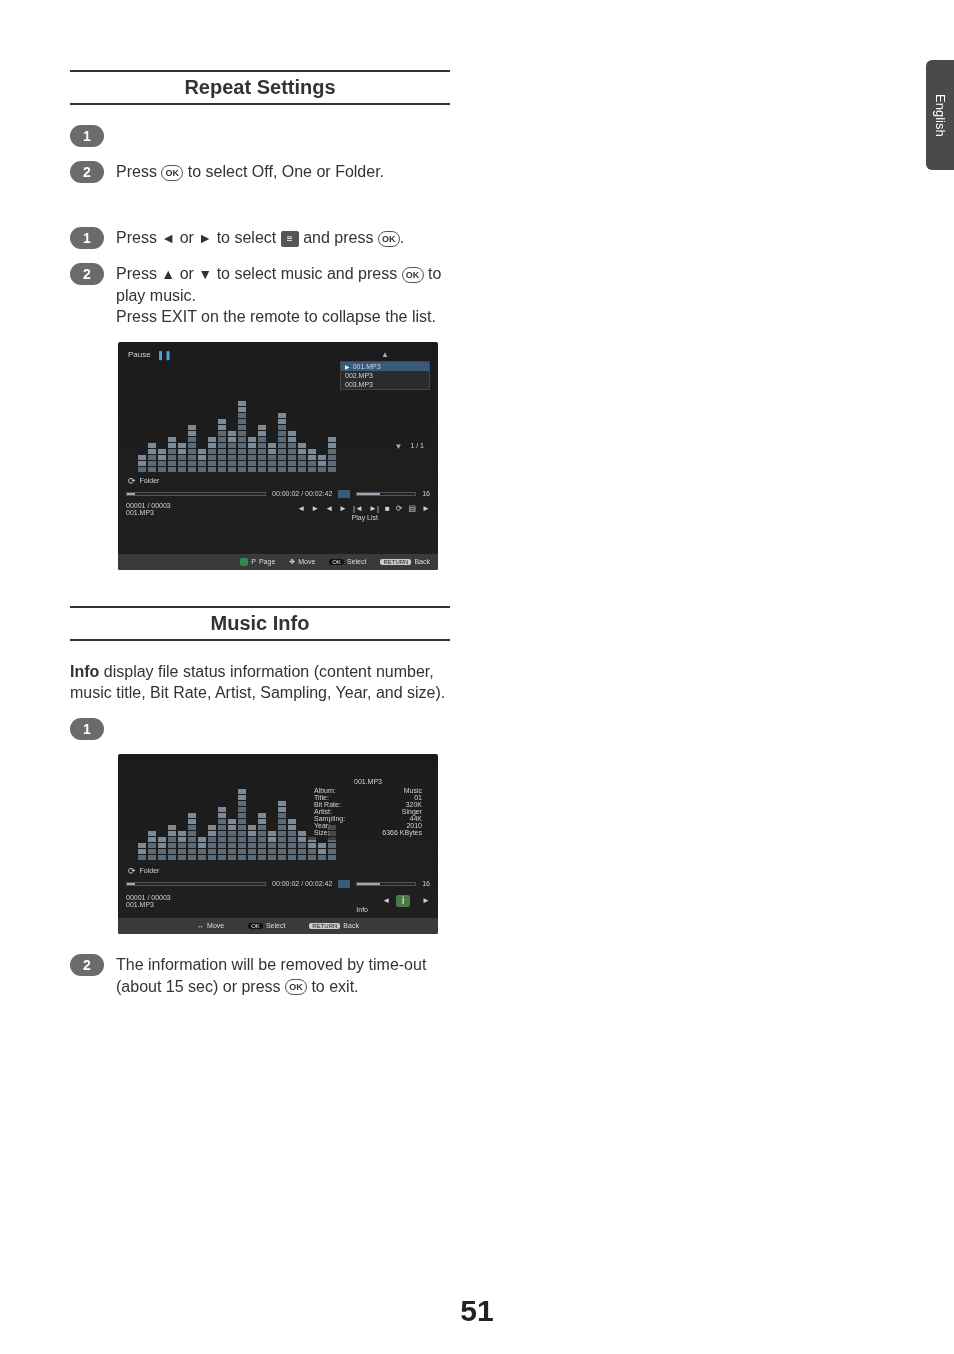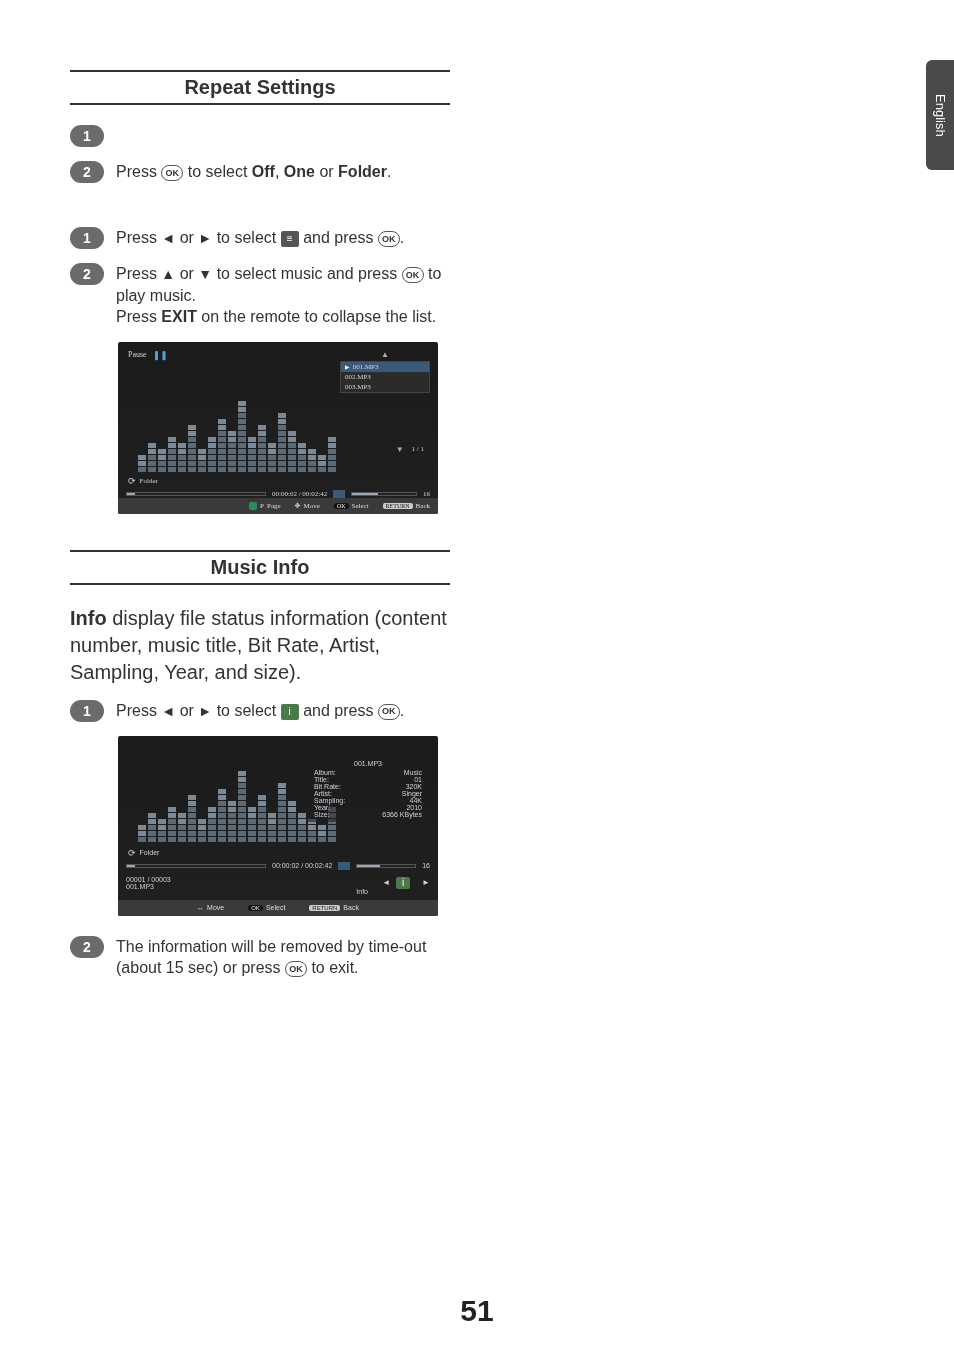--- a/index.html
+++ b/index.html
@@ -6,30 +6,30 @@
   html, body { width: 954px; height: 1354px; background: #fff; font-family: Arial, Helvetica, sans-serif; color: #333; }
   .page { position: relative; width: 954px; height: 1354px; padding: 70px 70px 40px 70px; }
   .side-tab { position: absolute; top: 60px; right: 0; width: 28px; height: 110px; background: #4a4a4a; border-top-left-radius: 6px; border-bottom-left-radius: 6px; color: #fff; font-size: 13px; display: flex; align-items: center; justify-content: center; }
   .side-tab span { writing-mode: vertical-rl; }
   .col { width: 380px; }
   .section-title-wrap { border-top: 2px solid #333; border-bottom: 2px solid #333; margin-bottom: 20px; }
   .section-title-wrap h2 { font-size: 20px; font-weight: bold; text-align: center; padding: 4px 0; color: #333; }
   .step-row { display: flex; align-items: flex-start; margin-bottom: 14px; gap: 12px; }
   .step-badge { flex: 0 0 34px; height: 22px; background: #6b6b6b; border-radius: 11px; color: #fff; font-size: 14px; font-weight: bold; display: flex; align-items: center; justify-content: center; }
   .step-text { flex: 1; font-size: 16px; line-height: 1.35; color: #333; }
-  .step-text b { font-weight: bold; }
+  .step-text b { font-weight: normal; }
   .glyph { display: inline-flex; align-items: center; justify-content: center; vertical-align: middle; }
   .arrow { font-size: 14px; }
   .ok-badge { display: inline-flex; align-items: center; justify-content: center; width: 22px; height: 16px; border: 1px solid #555; border-radius: 8px; font-size: 9px; font-weight: bold; vertical-align: middle; }
   .icon-box { display: inline-flex; align-items: center; justify-content: center; width: 18px; height: 16px; background: #555; color: #fff; border-radius: 2px; font-size: 10px; vertical-align: middle; }
-  .intro-text { font-size: 20px; line-height: 1.35; margin-bottom: 14px; }
+  .intro-text { font-size: 16px; line-height: 1.35; margin-bottom: 14px; }
   .spacer { height: 30px; }
 
   .screenshot { width: 320px; margin: 6px 0 6px 48px; background: linear-gradient(#1b1b1b,#202020); color: #cfd3d8; font-size: 8px; border-radius: 2px; overflow: hidden; }
-  .ss1 { height: 172px; position: relative; font-family: Liberation Serif, serif; }
+  .ss1 { height: 228px; position: relative; }
   .ss2 { height: 180px; position: relative; }
 
   .ss-top { position: absolute; top: 8px; left: 10px; display: flex; align-items: center; gap: 6px; }
   .pause-glyph { color: #4aa3e0; font-size: 9px; }
   .eq-area { position: absolute; left: 20px; top: 40px; width: 170px; height: 90px; display: flex; align-items: flex-end; gap: 2px; }
   .eq-col { width: 8px; display: flex; flex-direction: column-reverse; gap: 1px; }
   .eq-block { width: 8px; height: 5px; background: #5a6b7a; }
   .eq-block.hi { background: #7a8a98; }
 
   .playlist-panel { position: absolute; top: 8px; right: 8px; width: 90px; }
@@ -379,30 +379,20 @@
     <div class="section-title-wrap">
       <h2>Music Info</h2>
     </div>
 
     <p class="intro-text">
       <b>Info</b><span> display file status information (content number, music title, Bit Rate, Artist, Sampling, Year, and size).</span>
     </p>
 
     <div class="step-row">
       <div class="step-badge">1</div>
-      <div class="step-text">
-        <span>Press </span>
-        <span class="glyph arrow">◄</span>
-        <span> or </span>
-        <span class="glyph arrow">►</span>
-        <span> to select </span>
-        <span class="icon-box" style="background:#4a7a4a">i</span>
-        <span> and press </span>
-        <span class="ok-badge">OK</span><span>.</span>
-      </div>
     </div>
 
     <div class="screenshot ss2">
       <div class="eq-area">
           <div class="eq-col">
             <div class="eq-block"></div>
             <div class="eq-block hi"></div>
             <div class="eq-block hi"></div>
           </div>
           <div class="eq-col">

